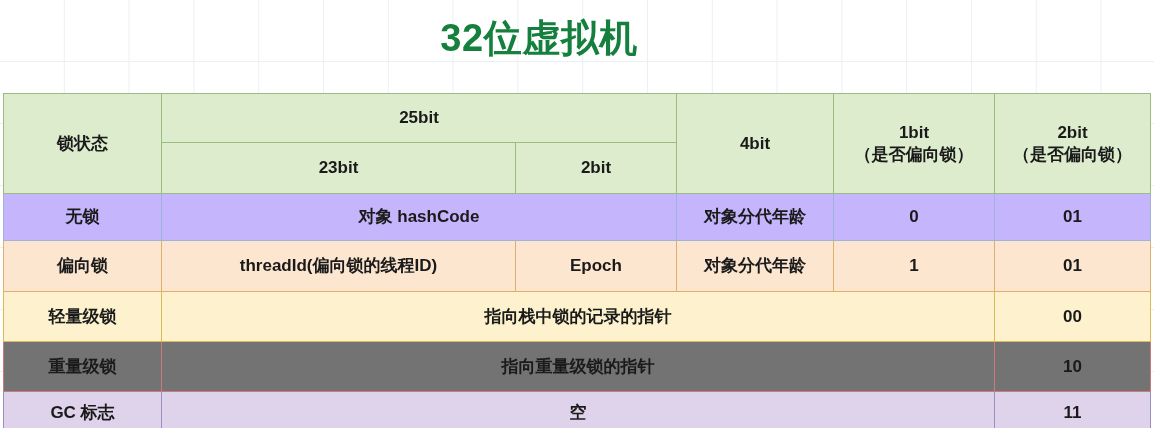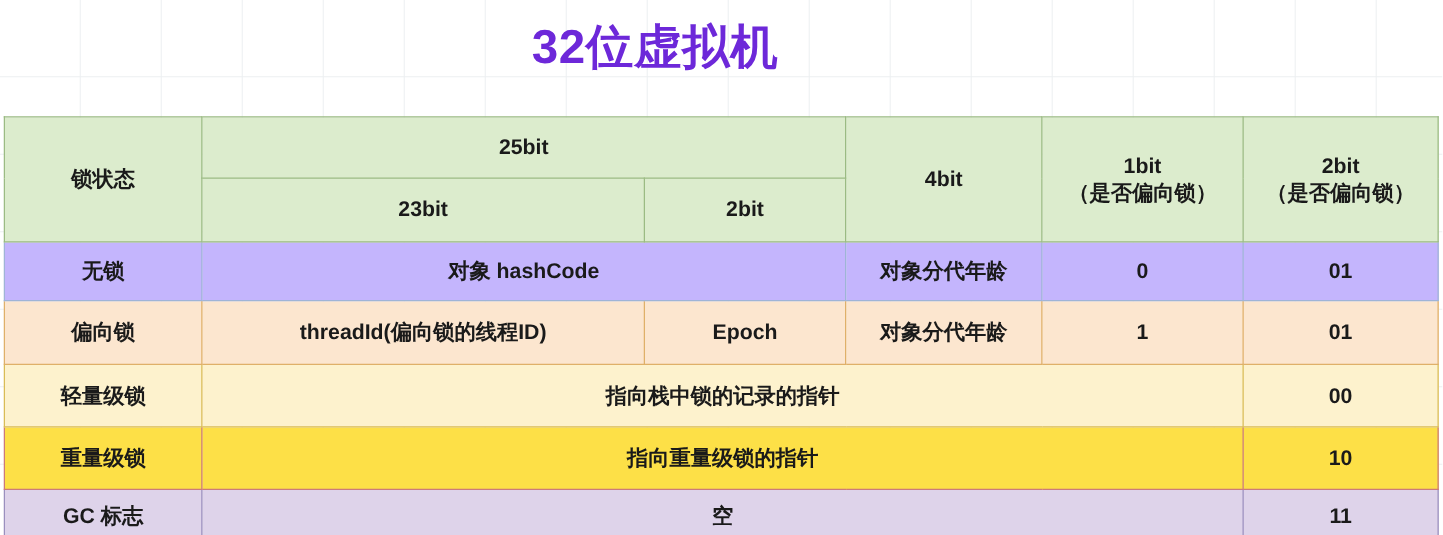--- a/index.html
+++ b/index.html
@@ -28,26 +28,26 @@
   }
   #page {
     position: relative;
     z-index: 1;
     width: 1154px;
     height: 428px;
   }
   #title {
     position: absolute;
     top: 14px;
-    left: 0;
+    left: 15px;
     width: 1048px;
     text-align: center;
     font-size: 38px;
     font-weight: bold;
-    color: #6d28d9;
+    color: #15803d;
     letter-spacing: 0.5px;
     line-height: 48px;
   }
   #bit-table {
     position: absolute;
     left: 3px;
     top: 93px;
     width: 1147px;
     border-collapse: collapse;
     table-layout: fixed;
@@ -76,21 +76,21 @@
     border-color: #9bbb83 !important;
   }
   .hdr-25  { height: 48px; }
   .hdr-sub { height: 50px; }
   .row-h1 .hdr-state { height: 98px; }
 
   
   .r-nolock td   { background: #c4b5fd; border-color: #9fb4d6 !important; height: 46px; }
   .r-biased td   { background: #fce6cf; border-color: #dfb069 !important; height: 50px; margin-top: 32px; }
   .r-light td    { background: #fdf2cd; border-color: #d9bc56 !important; height: 49px; margin-left: 20px; }
-  .r-heavy td    { background: #fde047; border-color: #cc7a7a !important; height: 49px; }
+  .r-heavy td    { background: #737373; border-color: #cc7a7a !important; height: 49px; }
   .r-gc td       { background: #ded3ea; border-color: #9a8fbe !important; height: 42px; }
 
   .nudge-left { padding-right: 26px; }
 </style>
 </head>
 <body>
 
 <div id="sheet-grid"></div>
 
 <div id="page">

